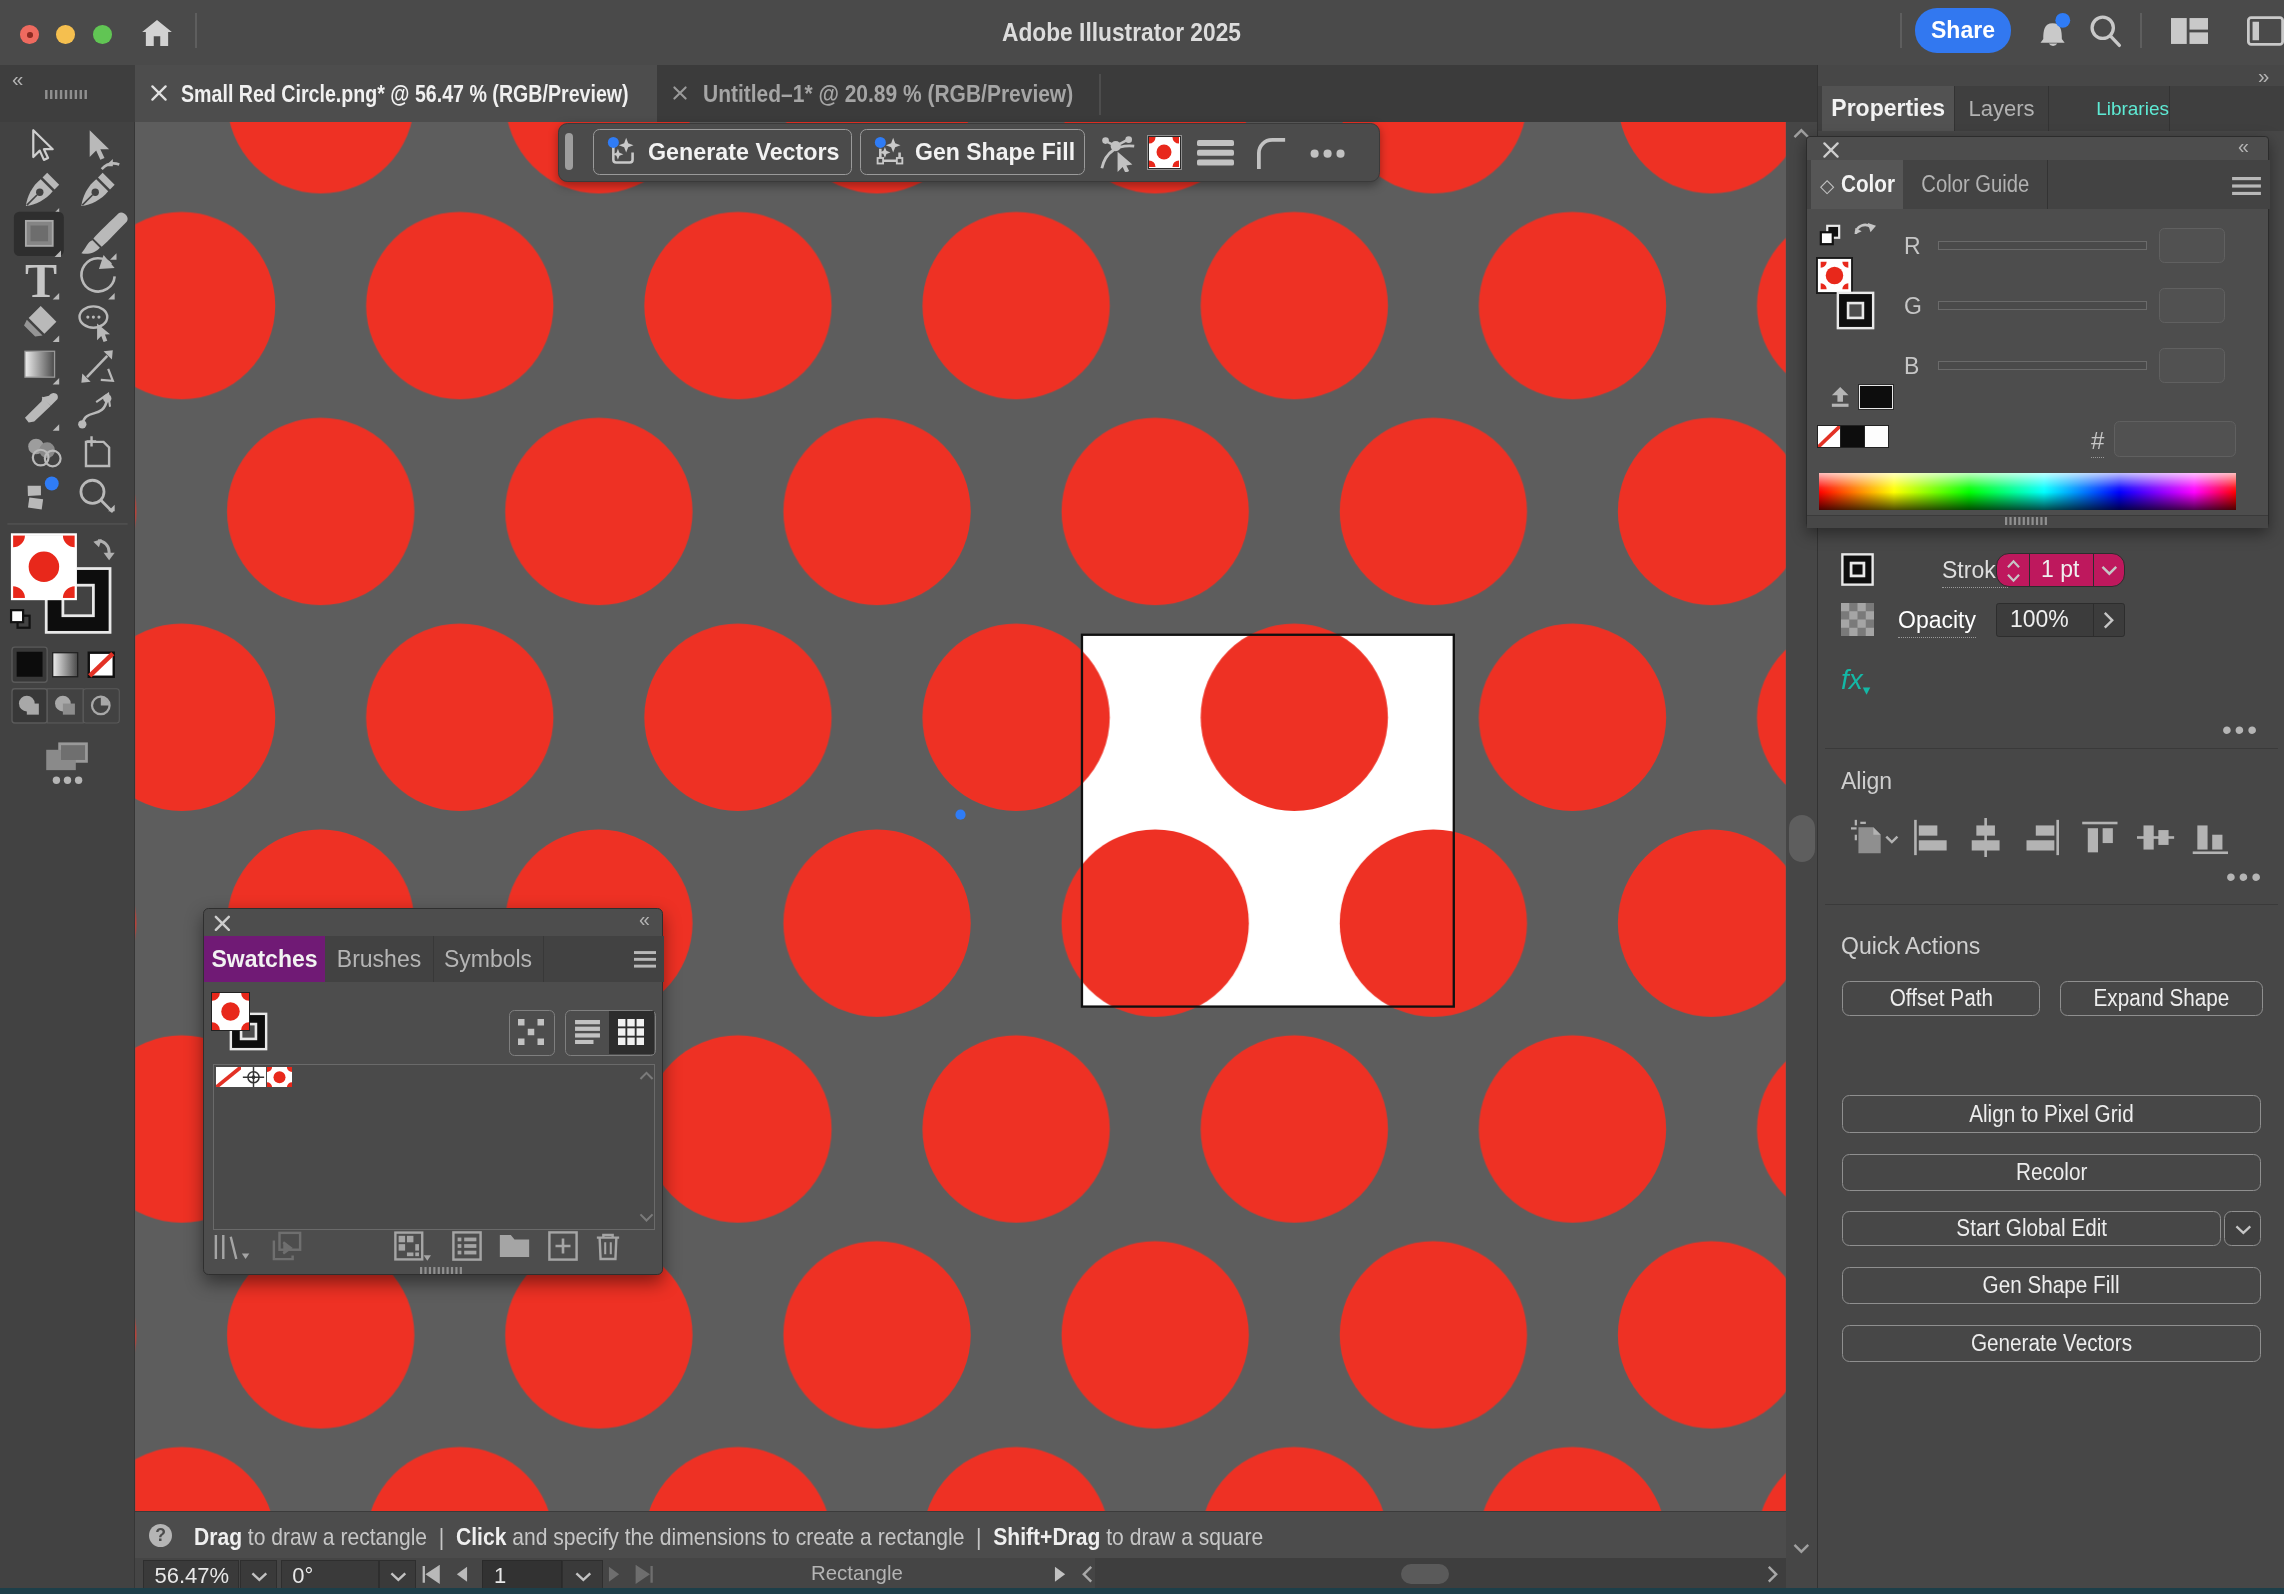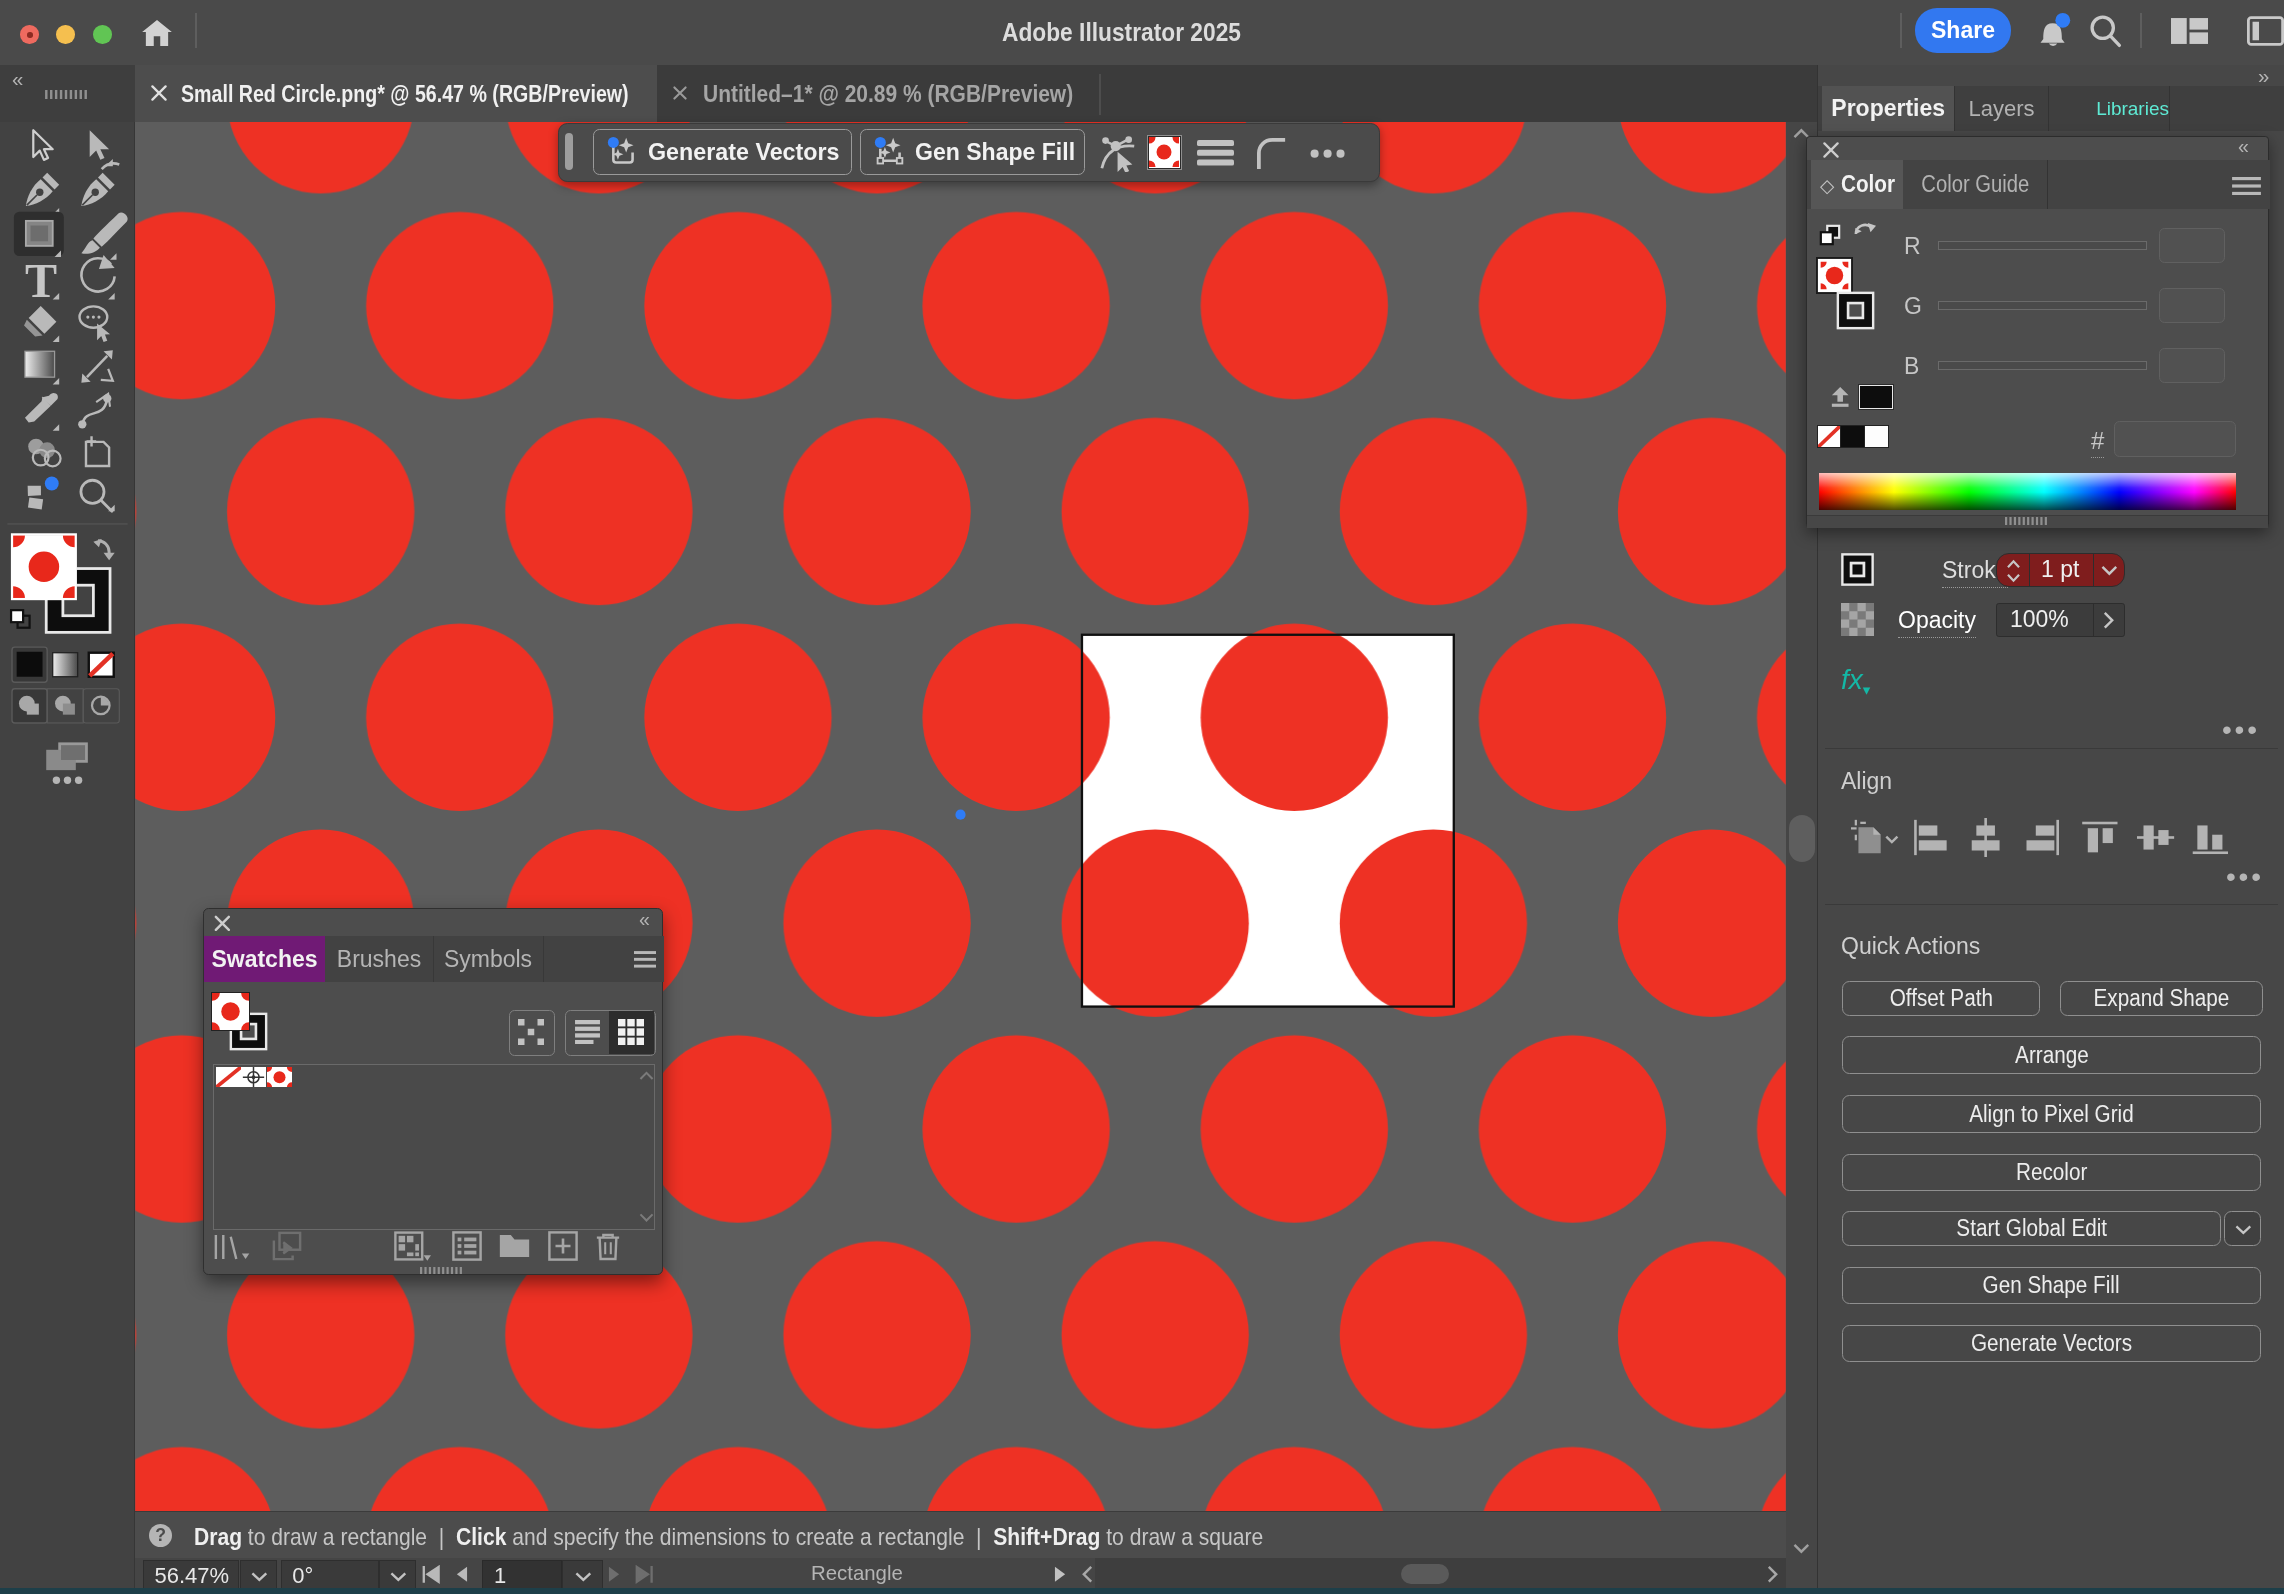--- a/index.html
+++ b/index.html
@@ -304,21 +304,21 @@
       <div class="abs" style="left:3.7px;top:0;width:133px;height:45px;background:#525252;color:#f2f2f2;font-weight:bold;font-size:23px;text-align:center;line-height:45px;">Properties</div>
       <div class="abs" style="left:136px;top:0;width:94px;height:45px;color:#b2b2b2;font-size:22px;text-align:center;line-height:45px;border-left:0.9px solid #333;">Layers</div>
       <div class="abs" style="left:230px;top:0;width:122px;height:45px;color:#5eead4;font-size:19px;text-align:right;line-height:45px;border-left:0.9px solid #333;border-right:0.9px solid #333;">Libraries</div>
     </div>
 
     <svg class="abs" style="left:23px;top:488px;" width="33" height="33" viewBox="0 0 36 36">
       <rect x="1.5" y="1.5" width="33" height="33" fill="#0d0d0d" stroke="#e8e8e8" stroke-width="2.6"></rect>
       <rect x="11" y="11" width="14" height="14" fill="none" stroke="#e8e8e8" stroke-width="3"></rect>
     </svg>
     <div class="abs" style="left:80px;top:492px;font-size:23px;color:#dedede;border-bottom:1.9px dotted #9a9a9a;padding-bottom:2.8px;margin-left:44px;">Stroke</div>
-    <div class="abs" style="left:178px;top:488px;width:129px;height:34px;background:#7f1d1d;border:0.9px solid #2d2d2d;border-radius:13px;">
+    <div class="abs" style="left:178px;top:488px;width:129px;height:34px;background:#be185d;border:0.9px solid #2d2d2d;border-radius:13px;">
       <svg class="abs" style="left:9.3px;top:4.6px;" width="15" height="24" viewBox="0 0 16 26">
           <path d="M2 9 L8 2.5 L14 9 M2 17 L8 23.5 L14 17" fill="none" stroke="#c6c6c6" stroke-width="2.4"></path>
         </svg>
       <div class="abs" style="left:32px;top:0;width:0.9px;height:32px;background:#2d2d2d;"></div>
       <div class="abs" style="left:33px;top:1.9px;width:62px;height:29px;color:#efefef;font-size:23px;padding-left:11px;">1 pt</div>
       <div class="abs" style="left:96px;top:0;width:0.9px;height:32px;background:#2d2d2d;"></div>
       <svg class="abs" style="left:104px;top:11px;" width="16.7" height="11" viewBox="0 0 18 12">
           <path d="M1.5 2 L9 9.5 L16.5 2" fill="none" stroke="#c6c6c6" stroke-width="2.6"></path>
         </svg>
     </div>
@@ -400,23 +400,20 @@
     </svg>
     <div class="abs" style="left:408px;top:796px;width:56px;color:#b5b5b5;font-size:28px;letter-spacing:2.8px;">•••</div>
     <div class="abs" style="left:7.4px;top:839px;width:453px;height:0.9px;background:#3a3a3a;"></div>
     <div class="abs" style="left:23px;top:868px;font-size:23px;color:#cfcfcf;">Quick Actions</div>
 
     <div class="abs qa" style="left:24px;top:916px;width:198px;height:35px;">
         <b>Offset Path</b>
       </div>
     <div class="abs qa" style="left:242px;top:916px;width:203px;height:35px;">
         <b>Expand Shape</b>
-      </div>
-    <div class="abs qa" style="left:24px;top:971px;width:419px;height:38px;">
-        <b>Arrange</b>
       </div>
     <div class="abs qa" style="left:24px;top:1030px;width:419px;height:38px;">
         <b>Align to Pixel Grid</b>
       </div>
     <div class="abs qa" style="left:24px;top:1089px;width:419px;height:37px;">
         <b>Recolor</b>
       </div>
     <div class="abs qa" style="left:24px;top:1146px;width:379px;height:35px;">
         <b>Start Global Edit</b>
       </div>

